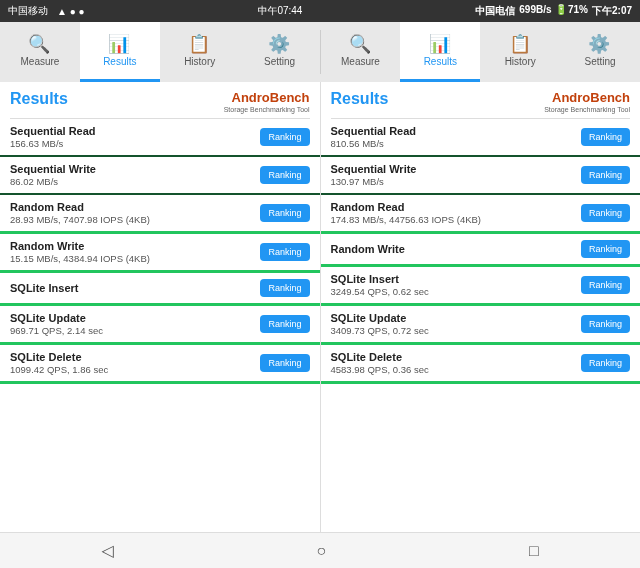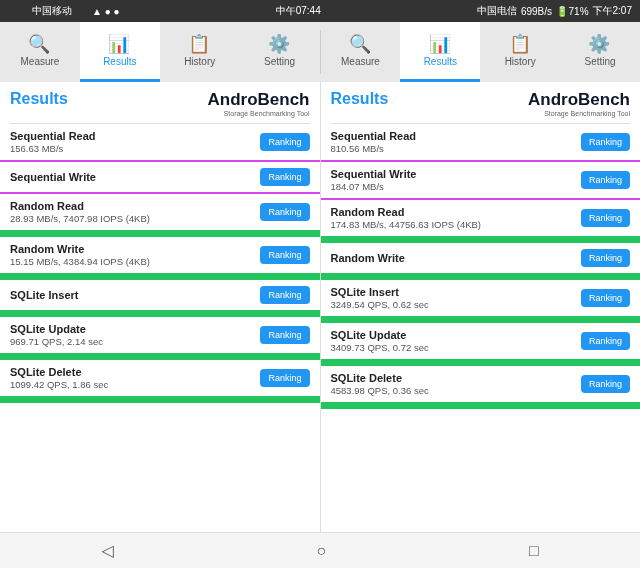--- a/index.html
+++ b/index.html
@@ -16,22 +16,22 @@
     .status-bar {
       height: 22px;
       background: #333;
       display: flex;
       justify-content: space-between;
       align-items: center;
       padding: 0 8px;
       font-size: 10px;
       color: #fff;
     }
-    .status-left { display: flex; align-items: center; gap: 20px; margin-left: 24px; }
-    .status-right { display: flex; align-items: center; gap: 4px; }
+    .status-left { display: flex; align-items: center; gap: 9px; }
+    .status-right { display: flex; gap: 4px; font-weight: bold; }
 
     
     .nav-bar {
       height: 60px;
       display: flex;
       background: #e8e8e8;
     }
     .nav-section {
       display: flex;
       flex: 1;
@@ -93,23 +93,23 @@
       font-size: 16px;
       font-weight: bold;
       color: #2196F3;
     }
 
     .androbench-logo {
       text-align: right;
       line-height: 1.2;
     }
     .androbench-logo .logo-main {
-      font-size: 17px;
+      font-size: 13px;
       font-weight: bold;
-      color: #0f172a;
+      color: #c2410c;
     }
     .androbench-logo .logo-sub {
       font-size: 7px;
       color: #666;
     }
 
     .divider-line {
       height: 1px;
       background: #ddd;
       margin: 0 10px;
@@ -117,25 +117,25 @@
 
     
     .bench-list {
       padding: 0;
     }
     .bench-row {
       display: flex;
       justify-content: space-between;
       align-items: center;
       padding: 6px 10px;
-      border-bottom: 7px solid #22c55e;
+      border-bottom: 3px solid #22c55e;
       position: relative;
     }
     .bench-row.highlighted {
-      border-bottom: 2px solid #d946ef;
+      border-bottom: 2px solid #14532d;
     }
     .bench-info {
       flex: 1;
     }
     .bench-name {
       font-size: 11px;
       font-weight: bold;
       color: #222;
     }
     .bench-value {
@@ -245,20 +245,21 @@
         <div class="bench-row highlighted">
           <div class="bench-info">
             <div class="bench-name">Sequential Read</div>
             <div class="bench-value">156.63 MB/s</div>
           </div>
           <button class="ranking-btn">Ranking</button>
         </div>
         <div class="bench-row highlighted">
           <div class="bench-info">
             <div class="bench-name">Sequential Write</div>
+            <div class="bench-value">86.02 MB/s</div>
           </div>
           <button class="ranking-btn">Ranking</button>
         </div>
         <div class="bench-row">
           <div class="bench-info">
             <div class="bench-name">Random Read</div>
             <div class="bench-value">28.93 MB/s, 7407.98 IOPS (4KB)</div>
           </div>
           <button class="ranking-btn">Ranking</button>
         </div>
@@ -304,21 +305,21 @@
         <div class="bench-row highlighted">
           <div class="bench-info">
             <div class="bench-name">Sequential Read</div>
             <div class="bench-value">810.56 MB/s</div>
           </div>
           <button class="ranking-btn">Ranking</button>
         </div>
         <div class="bench-row highlighted">
           <div class="bench-info">
             <div class="bench-name">Sequential Write</div>
-            <div class="bench-value">184.07 MB/s</div>
+            <div class="bench-value">130.97 MB/s</div>
           </div>
           <button class="ranking-btn">Ranking</button>
         </div>
         <div class="bench-row">
           <div class="bench-info">
             <div class="bench-name">Random Read</div>
             <div class="bench-value">174.83 MB/s, 44756.63 IOPS (4KB)</div>
           </div>
           <button class="ranking-btn">Ranking</button>
         </div>

